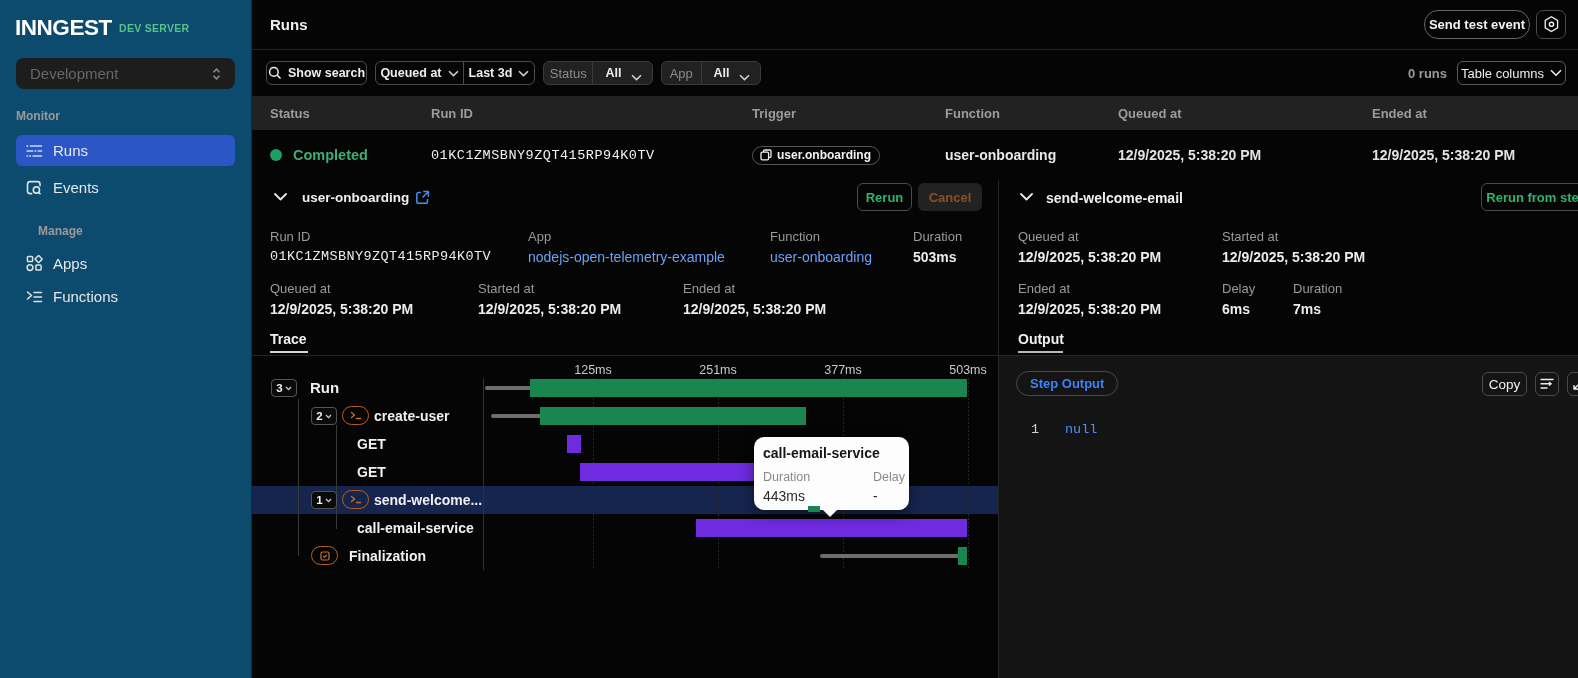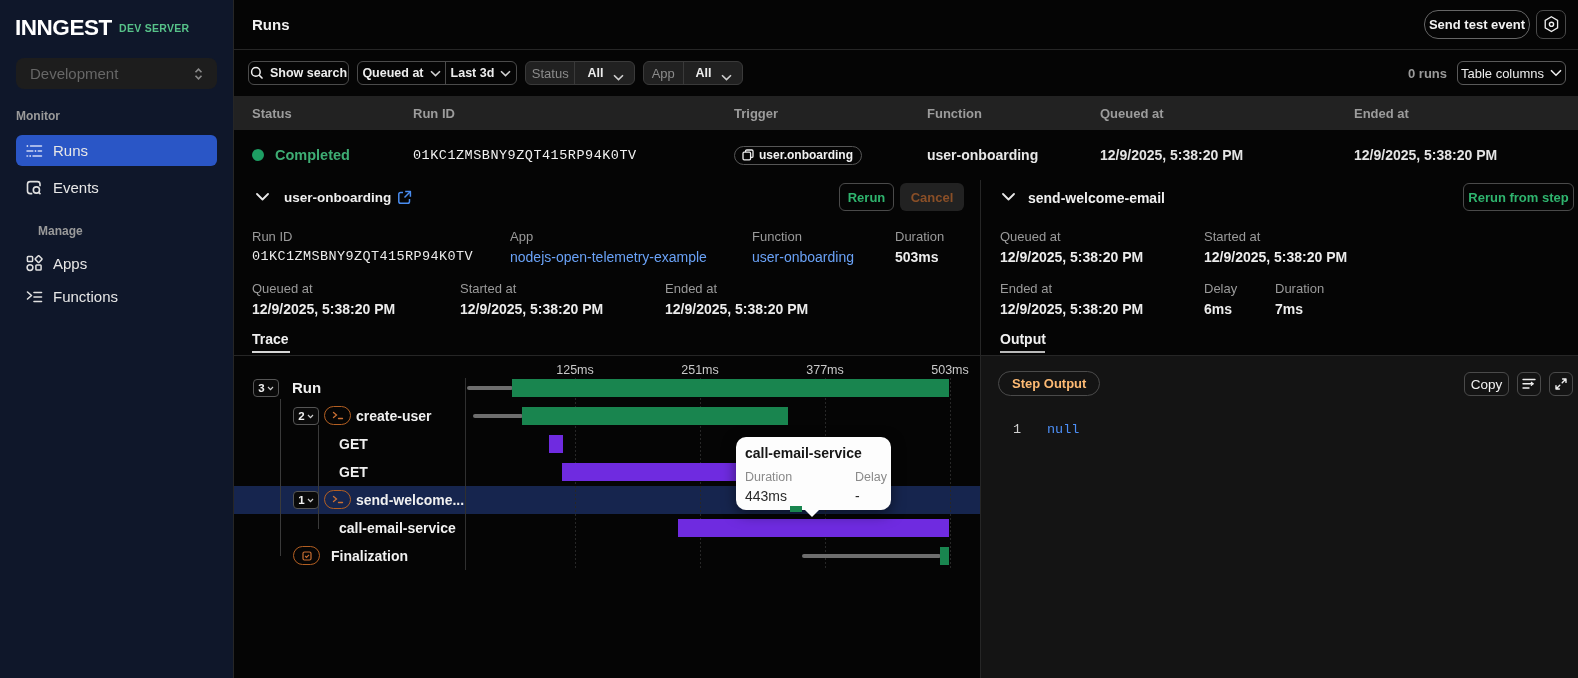--- a/index.html
+++ b/index.html
@@ -1,20 +1,20 @@
 <!DOCTYPE html>
 <html><head>
 <meta charset="utf-8">
 <style>
 * { margin:0; padding:0; box-sizing:border-box; }
 html,body { width:1578px; height:678px; background:#050505; overflow:hidden;
   font-family:"Liberation Sans", sans-serif; color:#e8e8e8; }
 .app { display:flex; width:1578px; height:678px; }
 
-.sidebar { width:234px; height:678px; background:#0f172a; border-right:1px solid #262626; flex:none; position:relative; }
+.sidebar { width:252px; height:678px; background:#0c4a6e; border-right:1px solid #262626; flex:none; position:relative; }
 .logo { display:flex; align-items:center; gap:7px; padding:19px 16px 0 16px; white-space:nowrap; }
 .devserver { color:#57c289; font-size:10.5px; font-weight:bold; letter-spacing:0.3px; }
 .envsel { margin:21px 16px 0 16px; height:31px; background:#1d1d1d; border-radius:8px; display:flex; align-items:center; justify-content:space-between; padding:0 12px 0 14px; }
 .envsel span { color:#676767; font-size:15px; }
 .seclabel { color:#9a9a9a; font-size:12px; font-weight:bold; margin-left:16px; }
 .navitem { display:flex; align-items:center; gap:10px; height:31px; margin:0 16px; border-radius:6px; padding:0 9px; color:#e7e7e7; font-size:15px; }
 .navitem.sel { background:#2a56c6; }
 .navitem .nico { width:18px; height:18px; flex:none; display:flex; align-items:center; justify-content:center; }
 
 .main { flex:1; display:flex; flex-direction:column; min-width:0; }
@@ -383,21 +383,21 @@
             <div class="mval bold">6ms</div>
           </div>
         <div class="abs" style="left:294px; top:101px;">
             <div class="mlabel">Duration</div>
             <div class="mval bold">7ms</div>
           </div>
         <span class="abs tab" style="left:19px; top:151px;">Output</span>
         <div class="abs tabline" style="left:19px; top:171px; width:45px; background:#b9b9b9;"></div>
         <div class="divline" style="top:175px;"></div>
         <div class="outwrap">
-          <span class="abs" style="left:17px; top:15px; height:25px; border:1px solid #4a4a4a; border-radius:13px; display:inline-flex; align-items:center; padding:8px 13px; font-size:13px; font-weight:bold; color:#fdba74;">Step Output</span>
+          <span class="abs" style="left:17px; top:15px; height:25px; border:1px solid #4a4a4a; border-radius:13px; display:inline-flex; align-items:center; padding:8px 13px; font-size:13px; font-weight:bold; color:#3b82f6;">Step Output</span>
           <span class="abs btn" style="left:483px; top:16px; width:45px; height:24px; font-weight:normal; font-size:13.5px; border-color:#4a4a4a;">Copy</span>
           <span class="abs btn" style="left:536px; top:16px; width:24px; height:24px; border-color:#4a4a4a;">
             <svg width="14" height="12" viewBox="0 0 14 12" fill="none" stroke="#efefef" stroke-width="1.4" stroke-linecap="round">
                 <path d="M1 1.5 H13"></path>
                 <path d="M1 5.8 H11"></path>
                 <path d="M11 5.8 L9.3 4.3 M11 5.8 L9.3 7.3" stroke-width="1.2"></path>
                 <path d="M1 10 H7"></path>
               </svg>
           </span>
           <span class="abs btn" style="left:568px; top:16px; width:24px; height:24px; border-color:#4a4a4a;">

